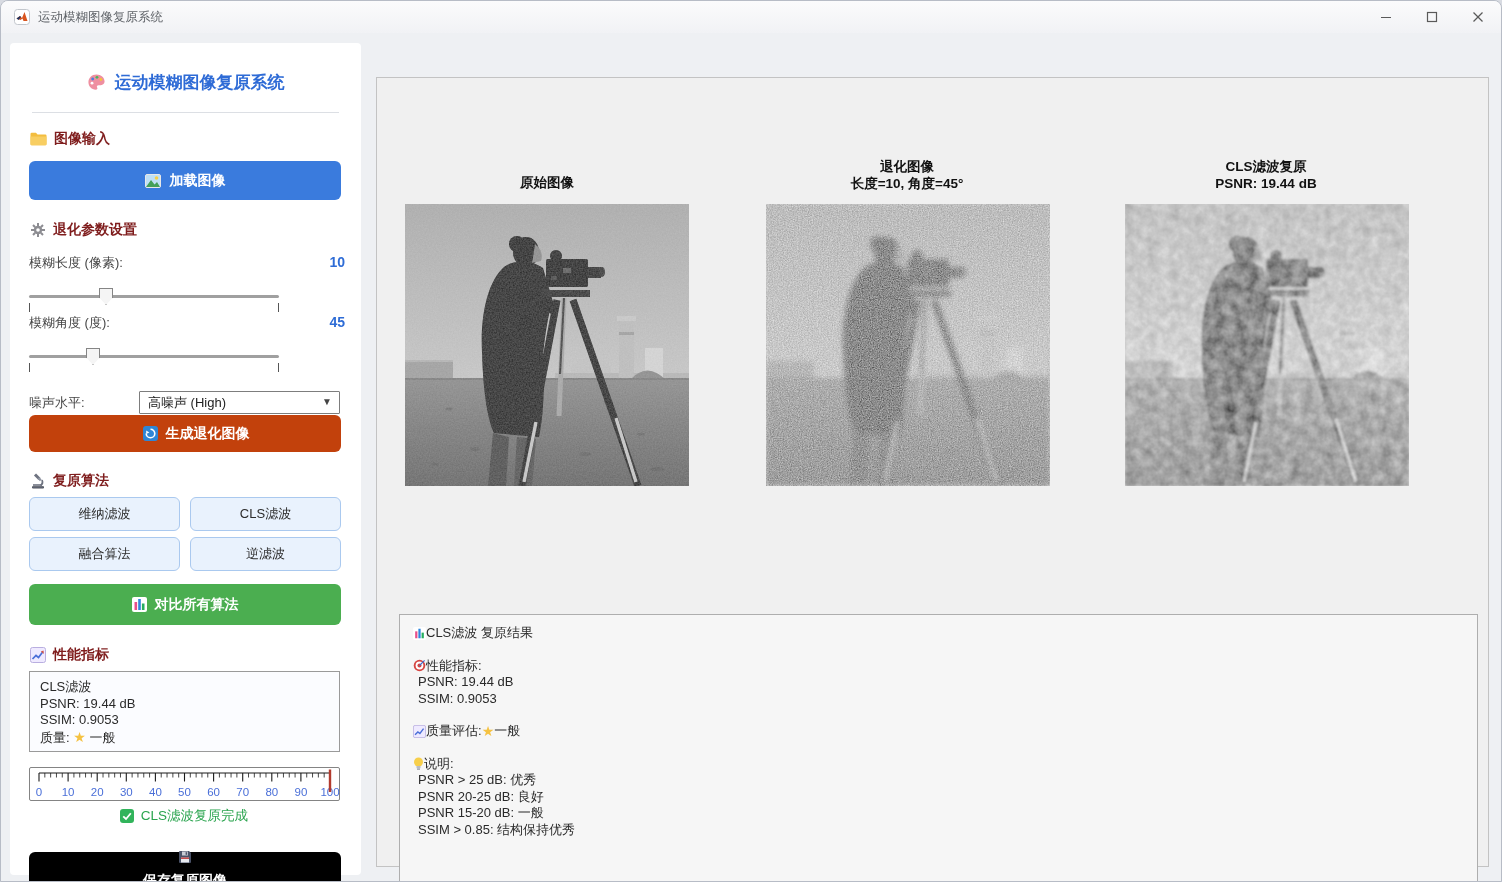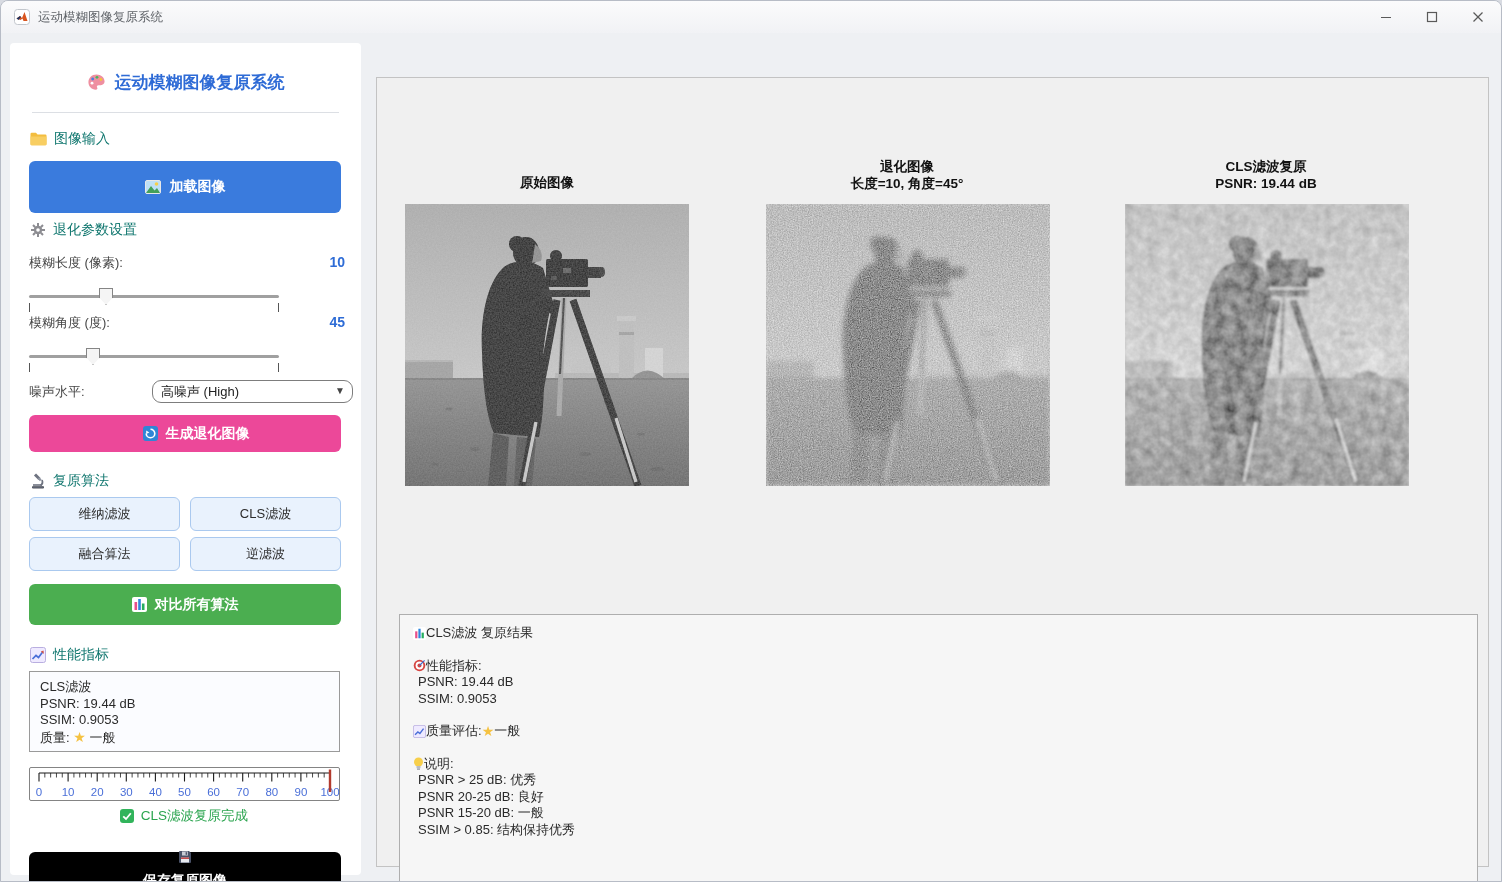--- a/index.html
+++ b/index.html
@@ -8,37 +8,37 @@
   
   .titlebar{position:absolute;left:0;top:0;right:0;height:32px;background:linear-gradient(#fbfbfc,#f1f2f5);display:flex;align-items:center;}
   .titlebar .appicon{margin:0 8px 0 13px;}
   .titlebar .title{font-size:12.5px;color:#5f6368;}
   .winbtns{position:absolute;right:0;top:0;height:32px;display:flex;align-items:center;}
   .winbtn{width:46px;height:32px;display:flex;align-items:center;justify-content:center;color:#5a5a5a;cursor:default;}
   
   .sidebar{position:absolute;left:9px;top:42px;width:351px;height:832px;background:#ffffff;border-radius:4px;}
   .app-title{position:absolute;top:28px;left:0;right:0;display:flex;justify-content:center;align-items:center;gap:9px;font-size:17px;font-weight:bold;color:#2e6bd6;}
   .divider{position:absolute;top:69px;left:22px;right:22px;height:0;border-top:1px solid #dcdfe4;}
-  .sec{position:absolute;left:20px;display:flex;align-items:center;gap:7px;font-size:14px;font-weight:normal;color:#0f766e;}
+  .sec{position:absolute;left:20px;display:flex;align-items:center;gap:7px;font-size:14px;font-weight:bold;color:#7f1d1d;}
   .btn{position:absolute;left:19px;width:312px;border:none;border-radius:6px;display:flex;align-items:center;justify-content:center;gap:8px;color:#fff;font-size:14px;font-weight:bold;font-family:inherit;cursor:pointer;box-sizing:border-box;}
-  .btn-load{top:118px;height:52px;background:#3a7bdd;gap:9px;}
-  .btn-generate{top:372px;height:37px;background:#ec4899;padding-left:28px;}
+  .btn-load{top:118px;height:39px;background:#3a7bdd;gap:9px;}
+  .btn-generate{top:372px;height:37px;background:#c2410c;padding-left:28px;}
   .btn-compare{top:541px;height:41px;background:#4bae50;}
   .btn-save{top:809px;height:35px;background:#000000;flex-direction:column;}
   .param-row{position:absolute;left:19px;right:16px;display:flex;justify-content:space-between;align-items:baseline;}
   .param-label{font-size:13px;color:#454545;}
   .param-value{font-size:14px;font-weight:bold;color:#2e6cd6;}
   .slider{position:absolute;left:19px;width:250px;height:26px;}
   .slider .track{position:absolute;left:0;right:0;top:9px;height:3px;background:#a0a0a0;border-radius:2px;}
   .slider .thumb{position:absolute;top:2px;left:calc(var(--pos) - 7px);width:14px;height:17px;background:#f5f5f5;border:1px solid #858585;box-sizing:border-box;clip-path:polygon(0 0,100% 0,100% 55%,50% 100%,0 55%);}
   .slider .endtick{position:absolute;top:17px;width:1px;height:9px;background:#555;}
   .slider .endtick.l{left:0;} .slider .endtick.r{right:0;}
-  .noise-row{position:absolute;left:19px;top:337px;display:flex;align-items:center;gap:13px;}
+  .noise-row{position:absolute;left:19px;top:348px;display:flex;align-items:center;}
   .noise-row .nlabel{font-size:13px;color:#454545;width:110px;}
-  .dropdown{position:relative;width:201px;height:23px;background:#fff;border:1px solid #7d7d7d;border-radius:9px;display:flex;align-items:center;padding-left:8px;font-size:13px;color:#222;box-sizing:border-box;cursor:pointer;}
+  .dropdown{position:relative;width:201px;height:23px;background:#fff;border:1px solid #7d7d7d;border-radius:1px;display:flex;align-items:center;padding-left:8px;font-size:13px;color:#222;box-sizing:border-box;cursor:pointer;}
   .dropdown .arrow{position:absolute;right:7px;top:4px;font-size:10px;color:#444;}
   .algo-grid{position:absolute;left:19px;top:454px;width:312px;display:grid;grid-template-columns:151px 151px;grid-auto-rows:34px;gap:6px 10px;}
   .algo-btn{background:#e9f2fd;border:1px solid #aac9ef;border-radius:6px;font-size:13px;color:#2b2b2b;font-family:inherit;cursor:pointer;}
   .metrics-box{position:absolute;left:19px;top:628px;width:311px;height:81px;background:#fbfcff;border:1px solid #9a9a9a;box-sizing:border-box;padding:7px 10px;font-size:13px;color:#2a2a2a;line-height:16.5px;}
   .gauge-wrap{position:absolute;left:19px;top:724px;width:311px;height:34px;background:#fff;border:1px solid #848484;box-sizing:border-box;border-radius:2px;}
   .status-row{position:absolute;left:0;right:3px;top:764px;display:flex;justify-content:center;align-items:center;gap:7px;font-size:13.5px;color:#2aa44e;}
   
   .main{position:absolute;left:375px;top:45px;width:1113px;height:821px;}
   .tabstrip{position:absolute;left:0;top:8px;right:0;height:24px;display:flex;align-items:flex-end;}
   .tab{height:24px;background:#f0f0f0;border:1px solid #c3c3c3;border-bottom:none;border-radius:3px 3px 0 0;display:flex;align-items:center;gap:7px;padding:0 14px 0 10px;font-size:13px;color:#222;margin-left:1px;position:relative;z-index:2;cursor:pointer;}

